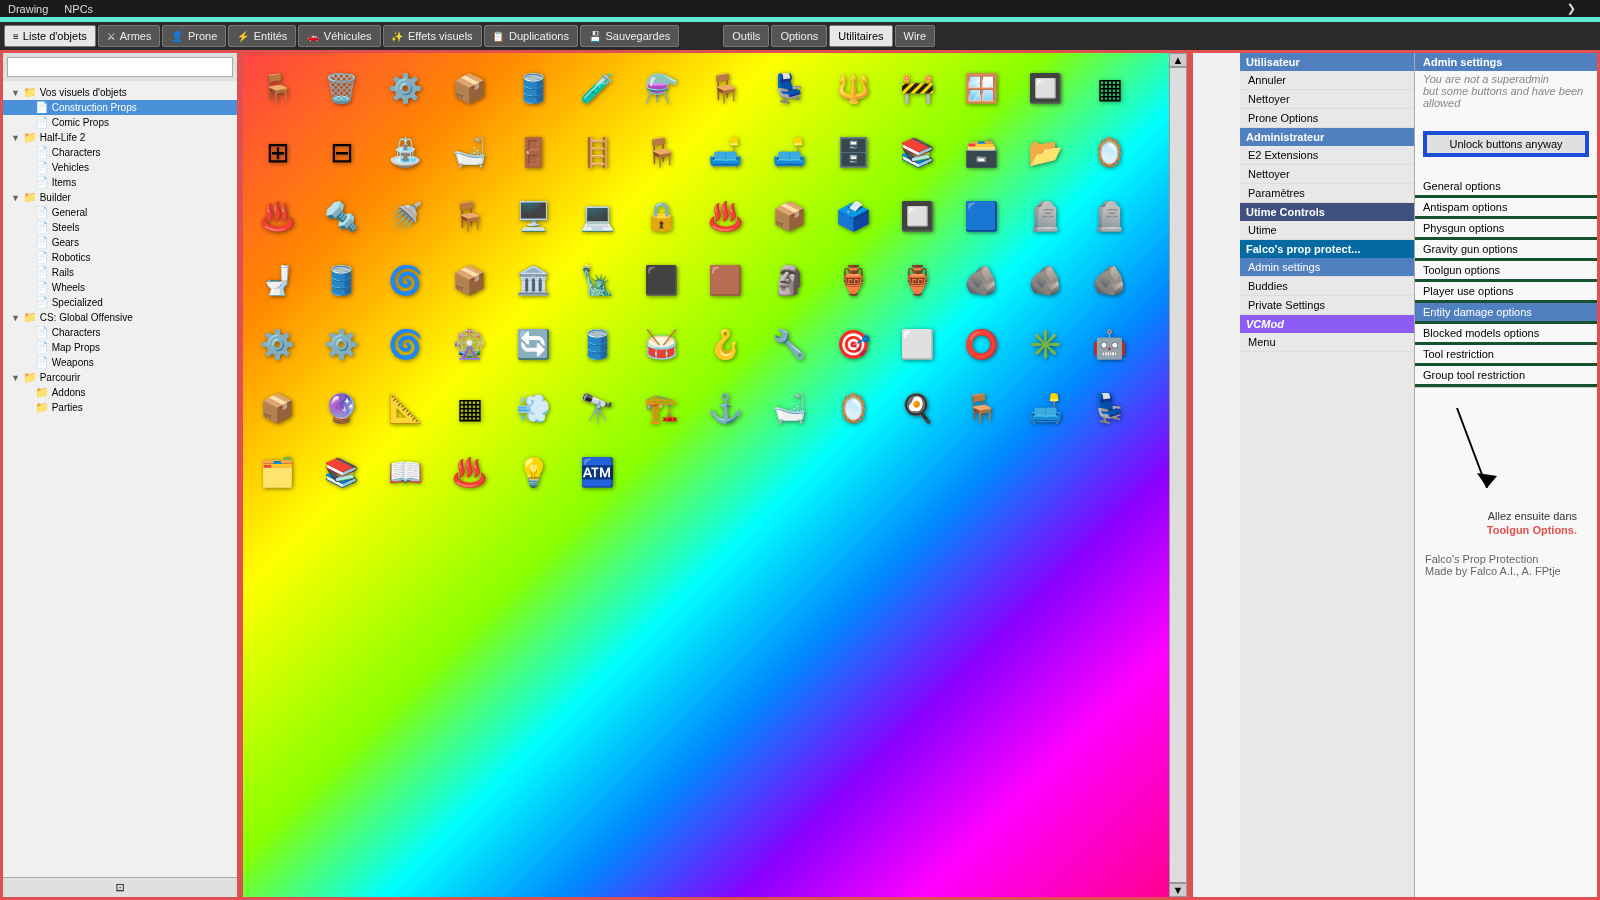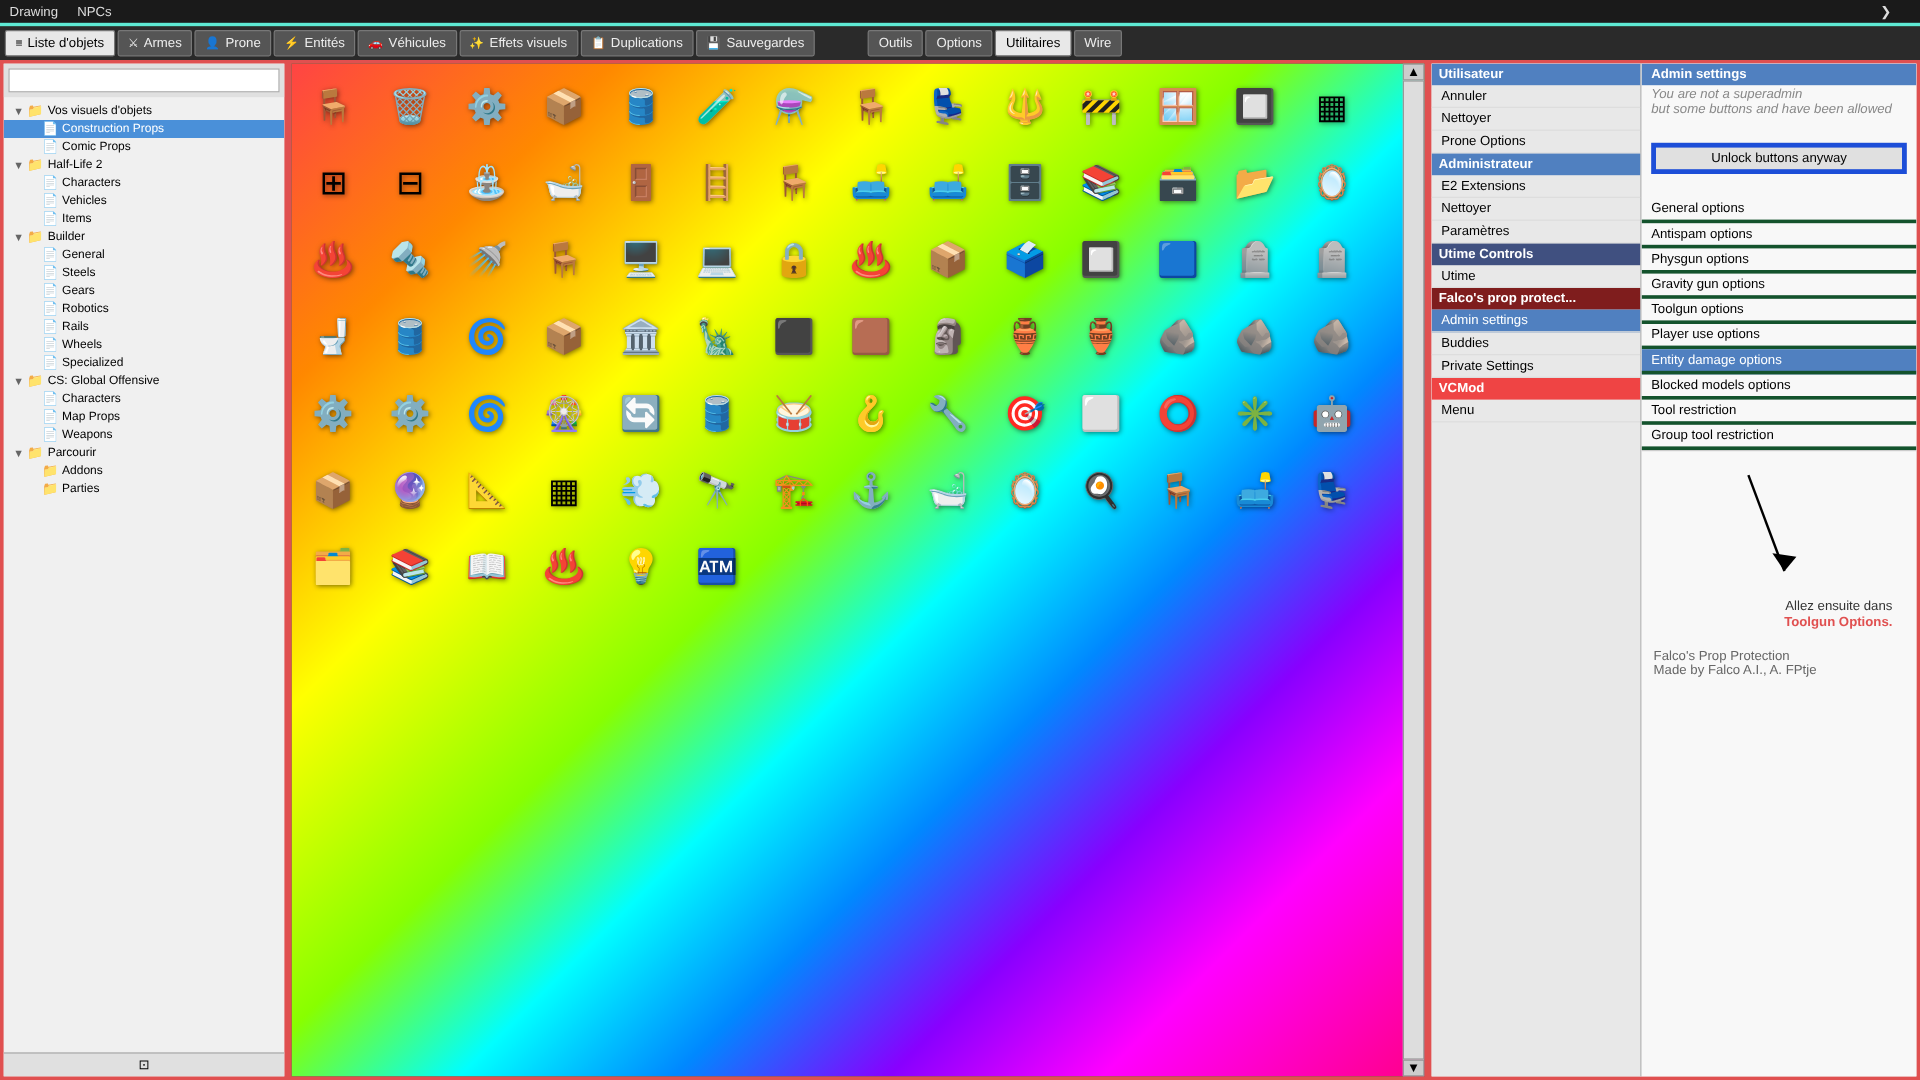--- a/index.html
+++ b/index.html
@@ -5,21 +5,21 @@
     * { box-sizing: border-box; margin: 0; padding: 0; font-family: Arial, sans-serif; font-size: 11px; }
     body { width: 1600px; height: 900px; overflow: hidden; background: #3a6b3a; }
 
     
     #top-bar {
       display: flex;
       align-items: center;
       background: #1a1a1a;
       height: 22px;
       padding: 0 8px;
-      border-bottom: 3px solid #5eead4;
+      border-bottom: 5px solid #5eead4;
     }
     #top-bar span {
       color: #ddd;
       margin-right: 16px;
       font-size: 11px;
     }
     #top-bar .arrow {
       margin-left: auto;
       color: #ddd;
     }
@@ -142,20 +142,21 @@
       display: flex;
       flex: 1;
     }
 
     
     #user-panel {
       width: 175px;
       background: #e8e8e8;
       border-right: 1px solid #aaa;
       overflow-y: auto;
+      margin-left: 47px;
     }
     .panel-section-header {
       background: #5080c0;
       color: #fff;
       padding: 3px 6px;
       font-weight: bold;
       font-size: 10px;
     }
     .panel-item {
       padding: 3px 8px;
@@ -561,34 +562,34 @@
           <span>Paramètres</span>
         </div>
 
         <div class="panel-section-header dark">
           <span>Utime Controls</span>
         </div>
         <div class="panel-item">
           <span>Utime</span>
         </div>
 
-        <div class="panel-section-header" style="background:#7f1d1d; font-size:9px;">
+        <div class="panel-section-header" style="background:#0369a1; font-size:9px;">
           <span>Falco's prop protect...</span>
         </div>
         <div class="panel-item active">
           <span>Admin settings</span>
         </div>
         <div class="panel-item">
           <span>Buddies</span>
         </div>
         <div class="panel-item">
           <span>Private Settings</span>
         </div>
 
-        <div class="panel-section-header" style="background:#ef4444;">
+        <div class="panel-section-header" style="background:#8b5cf6;font-style:italic;">
           <span>VCMod</span>
         </div>
         <div class="panel-item">
           <span>Menu</span>
         </div>
       </div>
 
       <div id="admin-panel">
         <div id="admin-title">
           <span>Admin settings</span>

